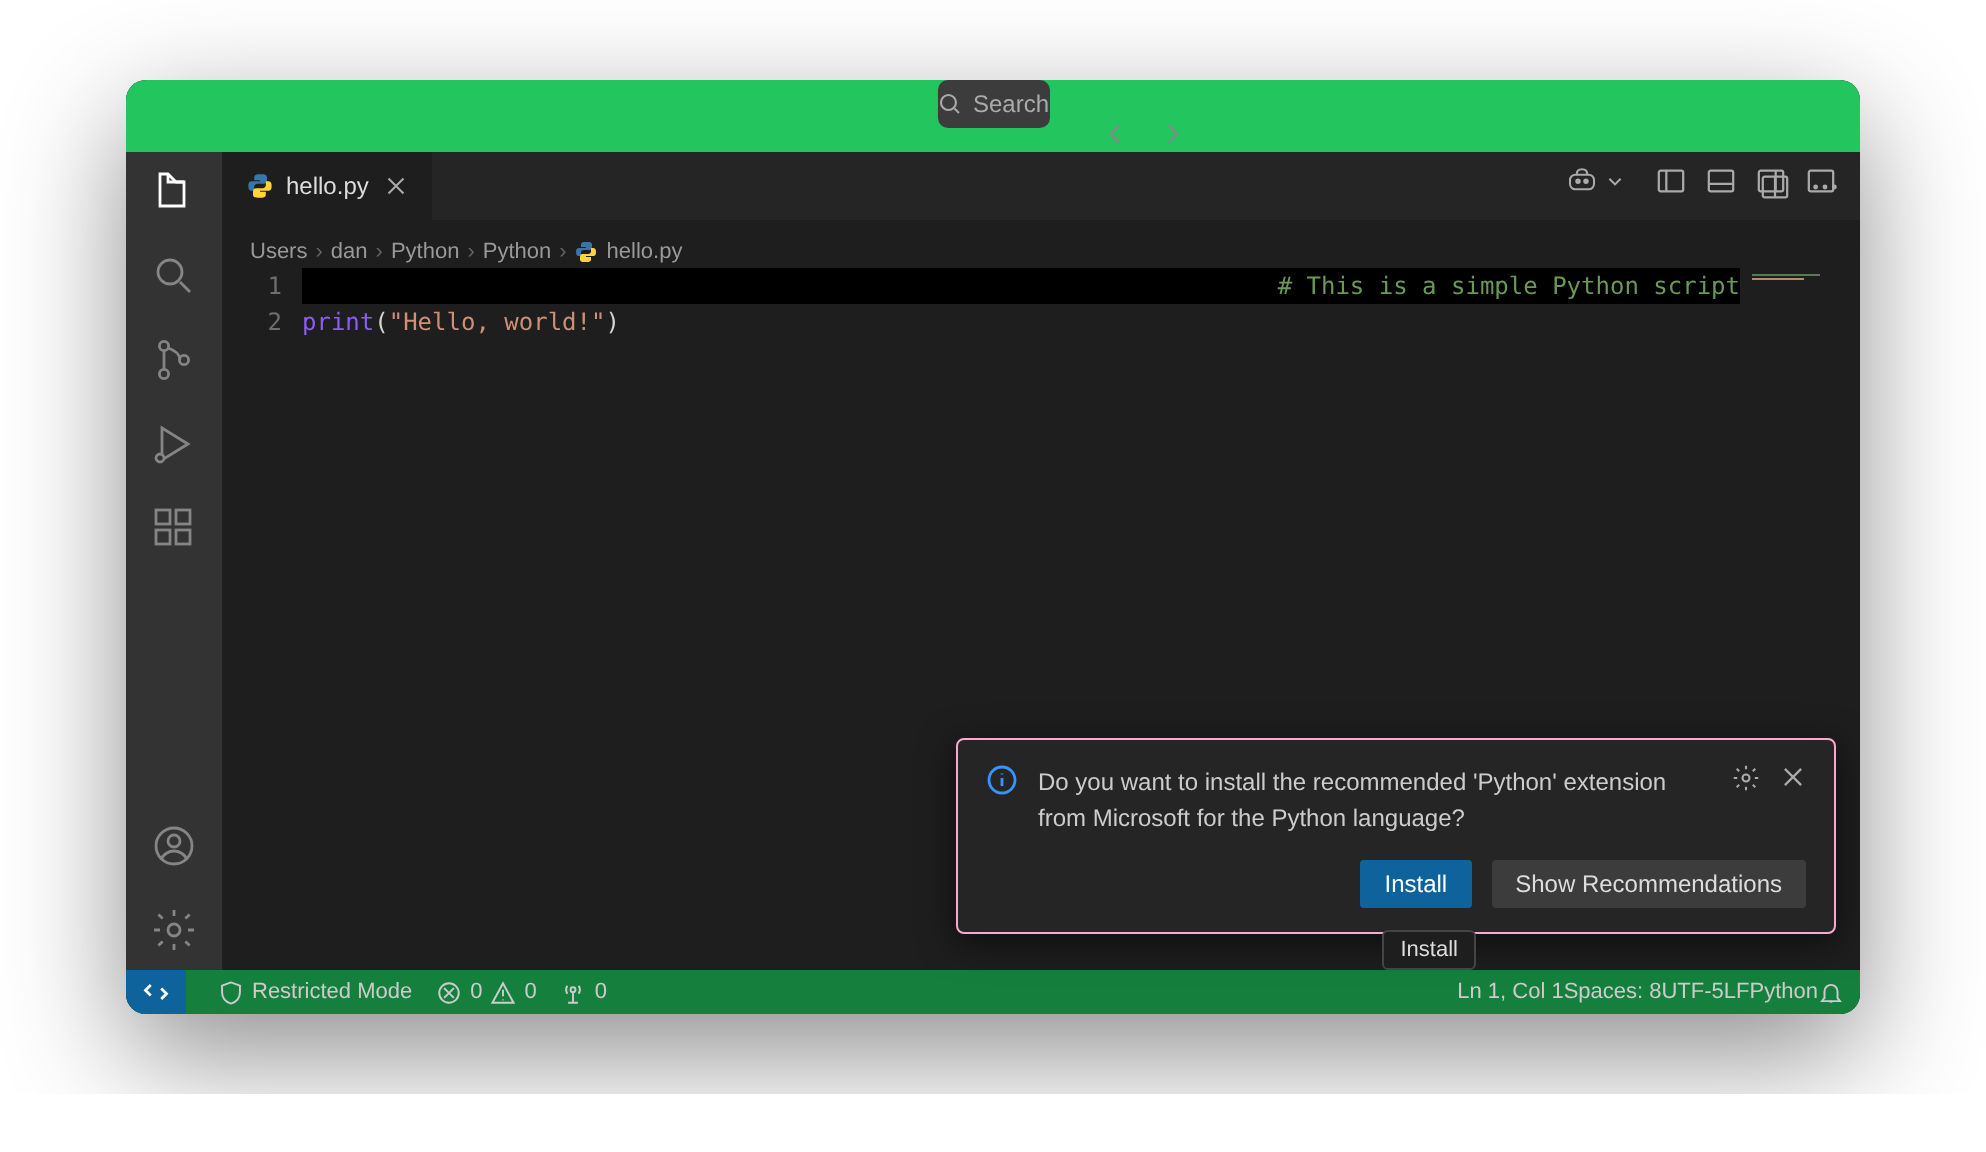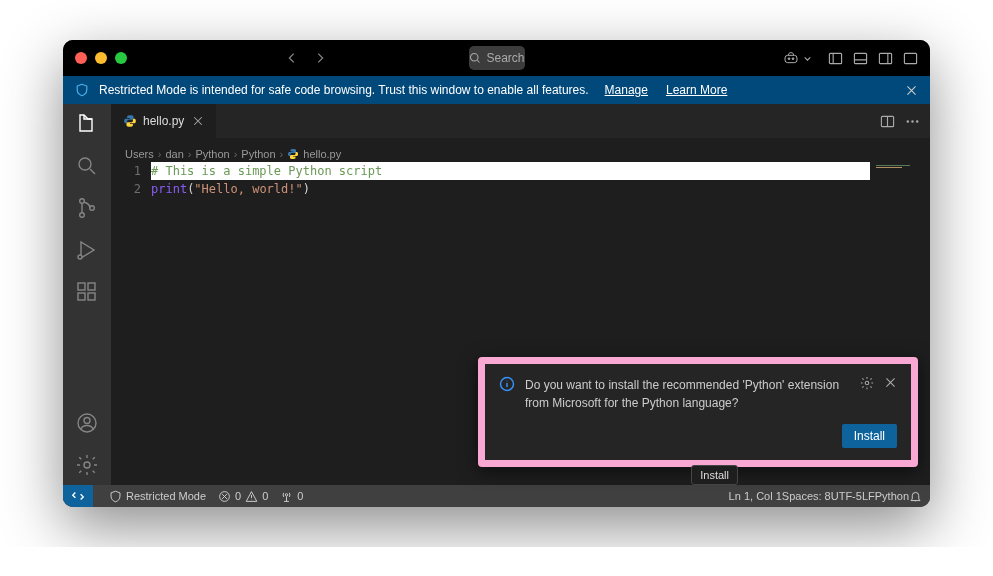--- a/index.html
+++ b/index.html
@@ -3,21 +3,21 @@
 <meta charset="utf-8">
 <style>
   * { box-sizing: border-box; margin: 0; padding: 0; }
   body { font-family: -apple-system, BlinkMacSystemFont, "Segoe UI", sans-serif; background: #fff; }
   .window {
     width: 867px; height: 467px; margin: 40px auto; background: #1e1e1e; border-radius: 10px;
     overflow: hidden; box-shadow: 0 20px 60px rgba(0,0,0,0.45); display: flex; flex-direction: column;
     position: relative;
   }
   
-  .titlebar { height: 36px; background: #000000; display: flex; align-items: center; padding: 0 12px; gap: 8px; position: relative; }
+  .titlebar { height: 36px; background: #22c55e; display: flex; align-items: center; padding: 0 12px; gap: 8px; position: relative; flex-direction: column; }
   .traffic { display: flex; gap: 8px; }
   .dot { width: 12px; height: 12px; border-radius: 50%; }
   .dot.red { background: #ff5f57; } .dot.yellow { background: #febc2e; } .dot.green { background: #28c840; }
   .nav-arrows { display: flex; gap: 14px; margin-left: 150px; color: #888; }
   .search-box { flex: 0 0 280px; height: 24px; background: #3c3c3c; border-radius: 5px; display: flex; align-items: center; justify-content: center; gap: 6px; color: #aaa; font-size: 12px; margin: 0 auto; position: absolute; left: 50%; transform: translateX(-50%); }
   .title-right { margin-left: auto; display: flex; gap: 10px; color: #aaa; align-items: center; }
   .copilot { display: flex; align-items: center; gap: 4px; }
   .layout-icons { display: flex; gap: 10px; margin-left: 6px; }
   
   .banner { height: 28px; background: #00497a; color: #fff; display: flex; align-items: center; padding: 0 12px; font-size: 12px; gap: 10px; }
@@ -36,37 +36,37 @@
   .tab .py-badge { width: 14px; height: 14px; display: flex; align-items: center; justify-content: center; }
   .tab-close { color: #aaa; font-size: 13px; margin-left: 2px; }
   .tabs-right { margin-left: auto; display: flex; align-items: center; gap: 10px; padding-right: 10px; color: #aaa; }
   .breadcrumbs { height: 22px; display: flex; align-items: flex-end; padding: 0 14px; font-size: 11px; color: #999; gap: 4px; background: #1e1e1e; }
   .breadcrumbs .sep { color: #666; }
   .breadcrumbs .file-ico { width: 12px; height: 12px; display: inline-flex; }
   .code { flex: 1; display: flex; font-family: Menlo, Monaco, Consolas, monospace; font-size: 12px; position: relative; overflow: hidden; }
   .gutter { width: 40px; text-align: right; color: #6e6e6e; padding: 2px 10px 0 0; line-height: 18px; }
   .lines { flex: 1; padding-top: 2px; line-height: 18px; color: #d4d4d4; }
   .line { white-space: pre; }
-  .line.current { background: #ffffff; }
+  .line.current { background: #000000; text-align: right; }
   .comment { color: #6a9955; }
   .fn { color: #8b5cf6; }
   .str { color: #ce9178; }
   .paren { color: #d4d4d4; }
   .minimap { width: 60px; background: #1e1e1e; position: relative; }
   .minimap .mini-chunk { position: absolute; top: 5px; left: 6px; right: 6px; height: 8px; }
   .mini-chunk .row { height: 1px; margin-bottom: 1px; }
   .mini-chunk .r1 { background: #5a7a55; width: 70%; }
   .mini-chunk .r2 { background: #b09060; width: 55%; }
   
-  .status { height: 22px; background: #404040; color: #ccc; display: flex; align-items: center; font-size: 11px; padding: 0 8px 0 0; gap: 12px; }
+  .status { height: 22px; background: #15803d; color: #ccc; display: flex; align-items: center; font-size: 11px; padding: 0 8px 0 0; gap: 12px; }
   .status .remote { width: 30px; height: 22px; background: #0e639c; display: flex; align-items: center; justify-content: center; color: #fff; margin-right: 4px; }
   .status .grp { display: flex; align-items: center; gap: 4px; }
   .status .right { margin-left: auto; display: flex; gap: 0; align-items: center; }
   
-  .toast { position: absolute; right: 12px; bottom: 40px; width: 440px; background: #252526; border: 7px solid #f9a8d4; border-radius: 4px; padding: 12px 14px 12px 14px; box-shadow: 0 4px 18px rgba(0,0,0,0.6); }
+  .toast { position: absolute; right: 12px; bottom: 40px; width: 440px; background: #252526; border: 1px solid #f9a8d4; border-radius: 4px; padding: 12px 14px 12px 14px; box-shadow: 0 4px 18px rgba(0,0,0,0.6); }
   .toast-row { display: flex; align-items: flex-start; gap: 10px; }
   .toast-msg { color: #ccc; font-size: 12px; line-height: 18px; flex: 1; }
   .toast-icons { display: flex; gap: 10px; color: #aaa; }
   .toast-actions { display: flex; gap: 10px; justify-content: flex-end; margin-top: 12px; }
   .btn { font-size: 12px; padding: 5px 12px; border-radius: 2px; cursor: pointer; }
   .btn-primary { background: #0e639c; color: #fff; }
   .btn-secondary { background: #3c3c3c; color: #ddd; }
   .tooltip { position: absolute; right: 192px; bottom: 22px; background: #1e1e1e; border: 1px solid #454545; color: #ddd; font-size: 11px; padding: 3px 8px; border-radius: 3px; }
   svg { display: block; }
 </style>
@@ -133,37 +133,20 @@
           </span>
         <span>
             <svg width="15" height="15" viewBox="0 0 16 16" fill="none" stroke="currentColor" stroke-width="1.2">
               <rect x="1.5" y="2.5" width="13" height="11" rx="1"></rect>
             </svg>
           </span>
       </div>
     </div>
   </div>
 
-  <div class="banner">
-    <span class="shield">
-        <svg width="14" height="14" viewBox="0 0 16 16" fill="none" stroke="currentColor" stroke-width="1.3">
-          <path d="M8 1.5 2.5 3.5v4c0 4 2.5 6 5.5 7 3-1 5.5-3 5.5-7v-4L8 1.5Z"></path>
-        </svg>
-      </span>
-    <span>Restricted Mode is intended for safe code browsing. Trust this window to enable all features.</span>
-    <div class="links">
-      <span>Manage</span>
-      <span>Learn More</span>
-    </div>
-    <span class="close-x">
-        <svg width="13" height="13" viewBox="0 0 16 16" stroke="currentColor" stroke-width="1.4">
-          <path d="M3 3l10 10M13 3 3 13"></path>
-        </svg>
-      </span>
-  </div>
 
   <div class="main">
     <div class="activity">
       <svg class="active" width="24" height="24" viewBox="0 0 24 24" fill="none" stroke="currentColor" stroke-width="1.4">
           <path d="M9 3H5v16h12V7h-4z"></path>
           <path d="M9 3v4h8"></path>
           <path d="M9 3 5 7" opacity="0"></path>
         </svg>
       <svg width="24" height="24" viewBox="0 0 24 24" fill="none" stroke="currentColor" stroke-width="1.4">
           <circle cx="10" cy="10" r="6"></circle>
@@ -331,17 +314,18 @@
           </span>
         <span>
             <svg width="13" height="13" viewBox="0 0 16 16" stroke="currentColor" stroke-width="1.4">
               <path d="M3 3l10 10M13 3 3 13"></path>
             </svg>
           </span>
       </div>
     </div>
     <div class="toast-actions">
       <div class="btn btn-primary">Install</div>
+      <div class="btn btn-secondary">Show Recommendations</div>
     </div>
   </div>
   <div class="tooltip">Install</div>
 
 </div>
 
 </body></html>

